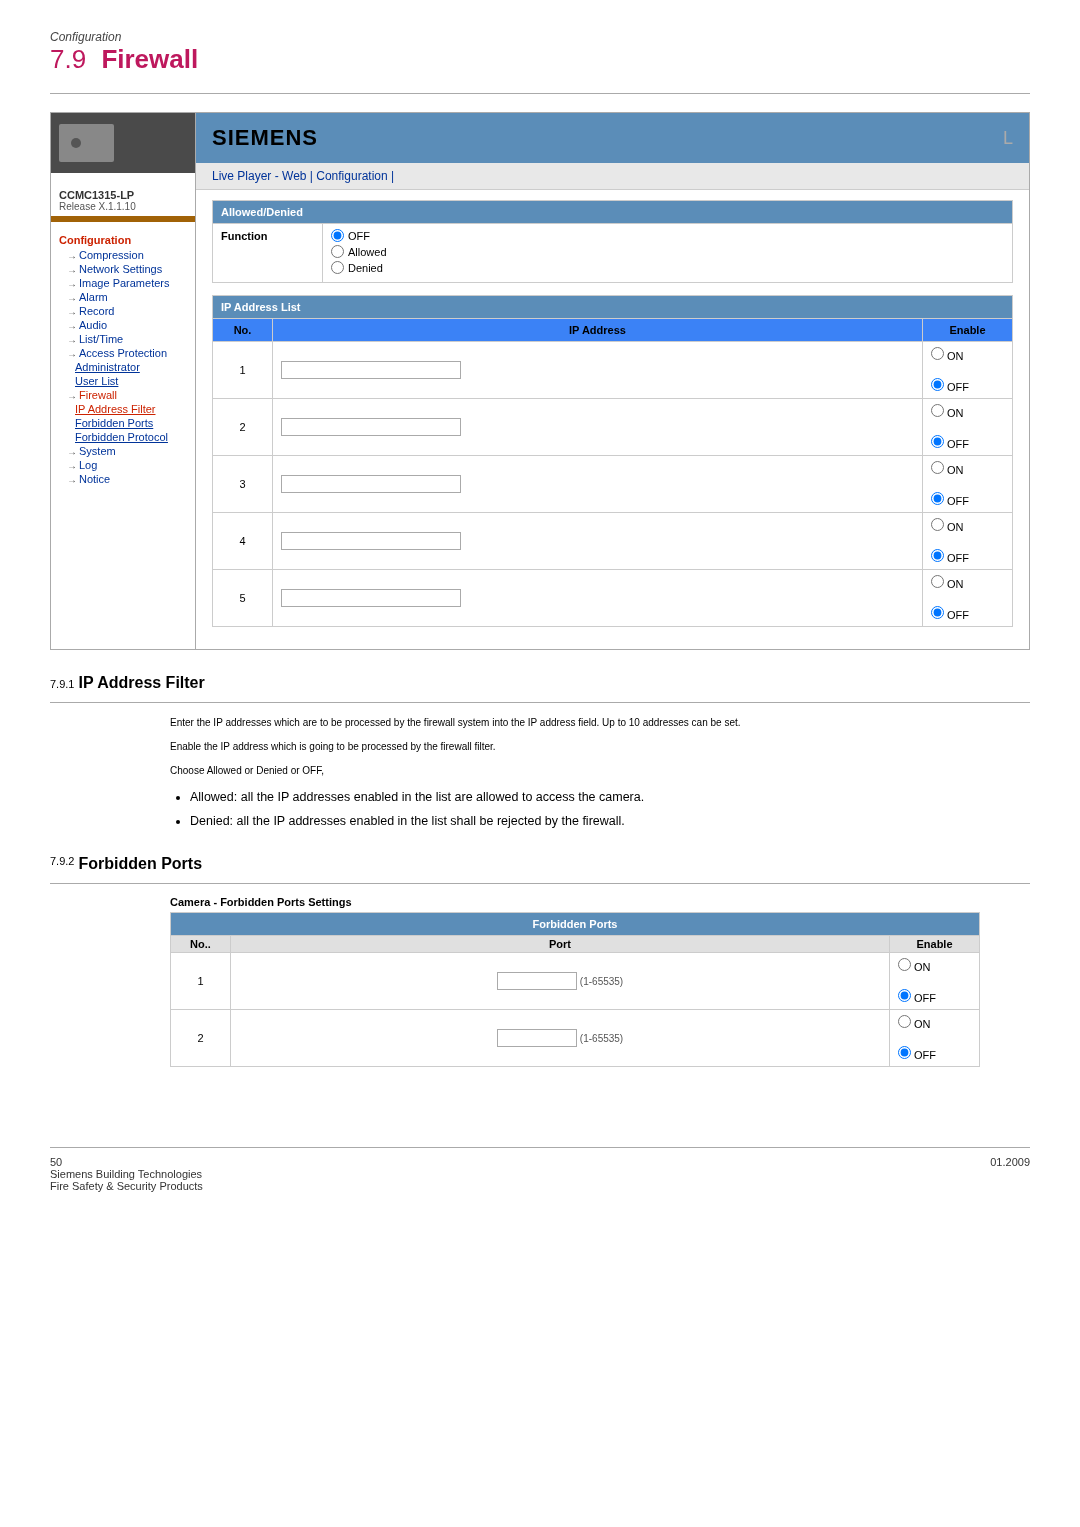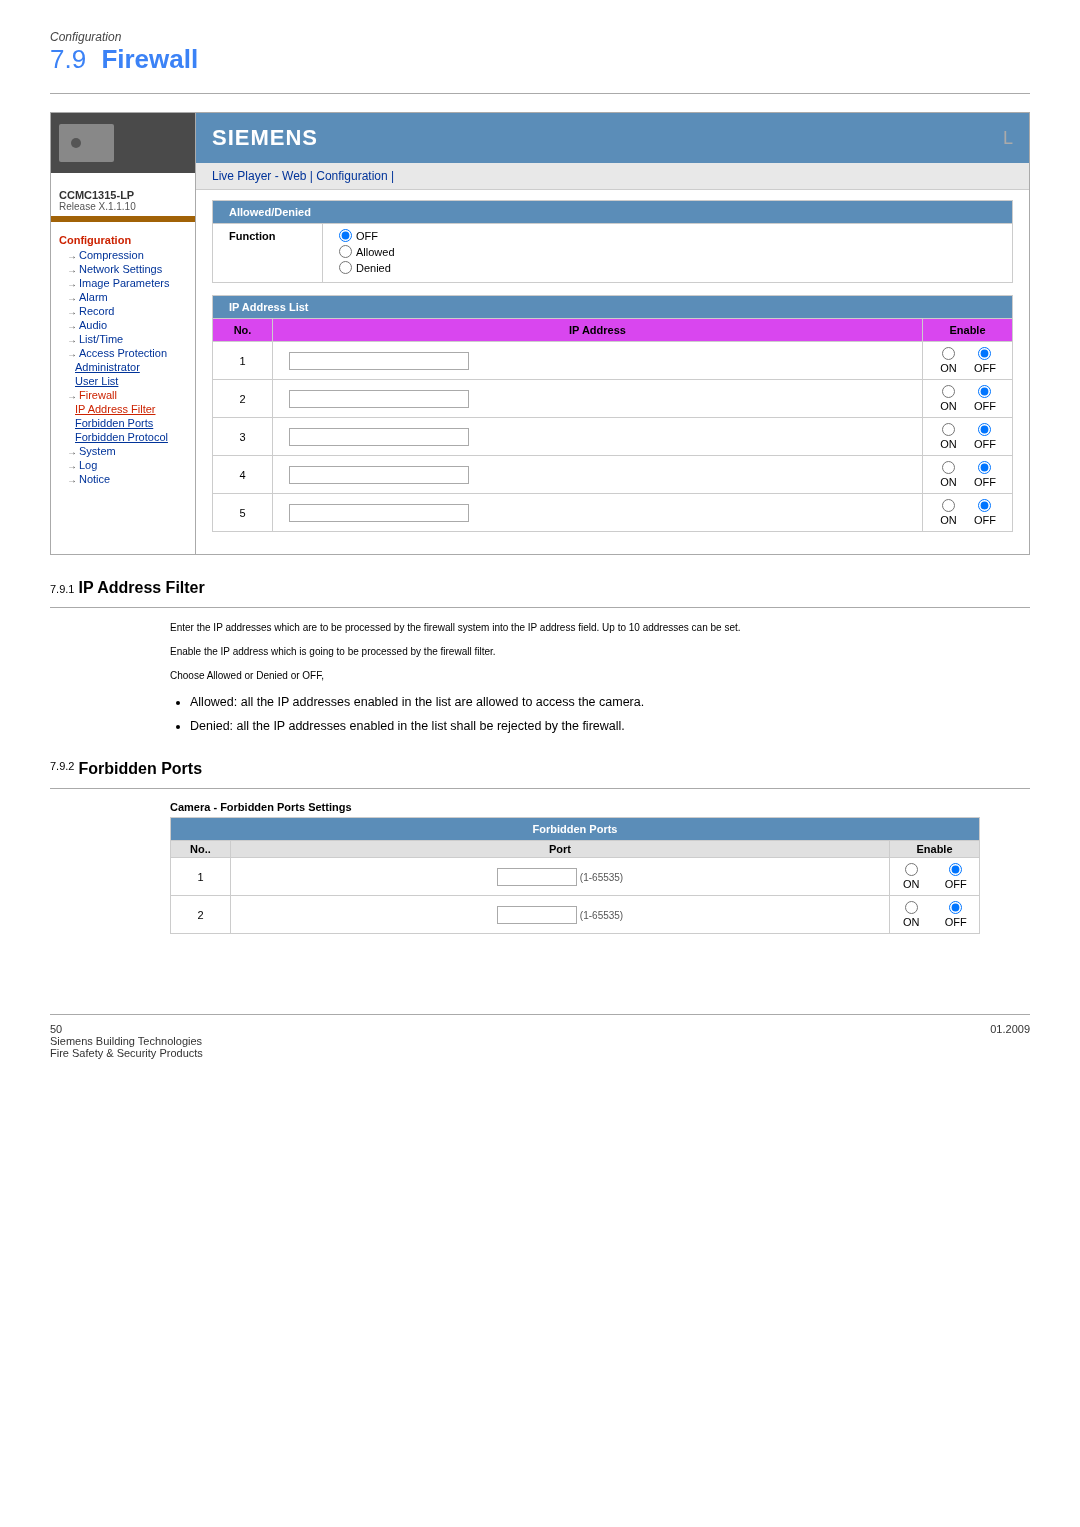--- a/index.html
+++ b/index.html
@@ -21,21 +21,21 @@
       margin-bottom: 18px;
     }
     .page-header .breadcrumb {
       font-style: italic;
       font-size: 12px;
       color: #444;
     }
     .page-header .page-title {
       font-size: 26px;
       font-weight: bold;
-      color: #3b82f6;
+      color: #be185d;
     }
     .page-header .page-title span {
       font-weight: normal;
       margin-right: 8px;
     }
 
     hr.title-divider {
       border: none;
       border-top: 1px solid #aaa;
       margin-bottom: 18px;
@@ -151,21 +151,21 @@
     .siemens-header {
       background: #5b8db8;
       padding: 12px 16px;
       display: flex;
       align-items: center;
       justify-content: space-between;
     }
     .siemens-brand {
       font-size: 22px;
       font-weight: bold;
-      color: #ffffff;
+      color: #000000;
       letter-spacing: 1px;
     }
 
     .siemens-nav-bar {
       background: #e8e8e8;
       padding: 6px 16px;
       font-size: 12px;
       color: #003399;
       border-bottom: 1px solid #ccc;
     }
@@ -183,26 +183,26 @@
 
     
     .config-table {
       width: 100%;
       border-collapse: collapse;
       margin-bottom: 12px;
     }
 
     .config-table td, .config-table th {
       border: 1px solid #ccc;
-      padding: 5px 16px;
+      padding: 5px 8px;
       font-size: 11px;
     }
 
     .config-table th {
-      background: #d946ef;
+      background: #3b82f6;
       font-weight: bold;
     }
 
     .config-table td.label-cell {
       font-weight: bold;
       width: 110px;
       vertical-align: top;
       padding-top: 6px;
     }
 
@@ -226,21 +226,21 @@
       padding: 2px 4px;
       font-size: 11px;
     }
 
     .enable-cell {
       text-align: center;
     }
 
     .enable-radio {
       display: flex;
-      flex-direction: row;
+      flex-direction: column;
       align-items: flex-start;
       gap: 16px;
     }
 
     
     .table-section-header {
       background: #5b8db8;
       color: #fff;
       font-weight: bold;
       font-size: 12px;

